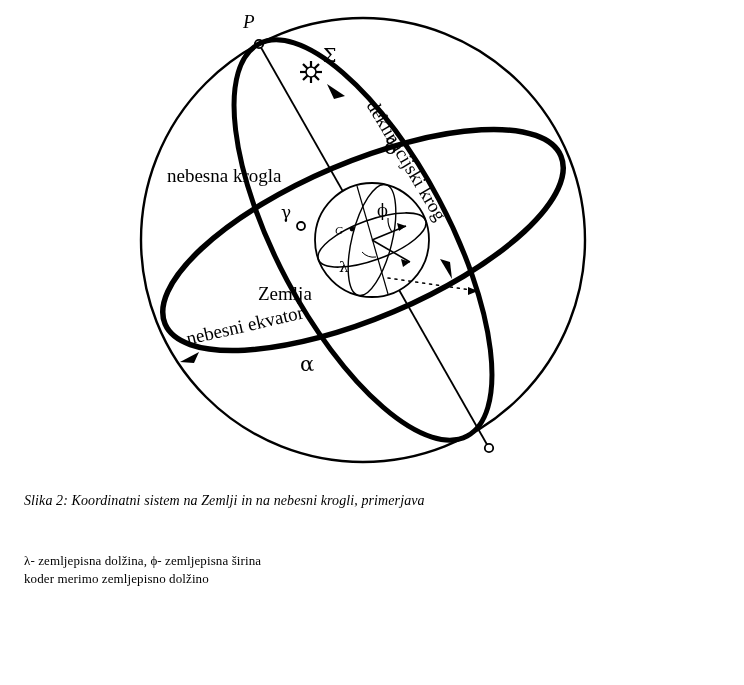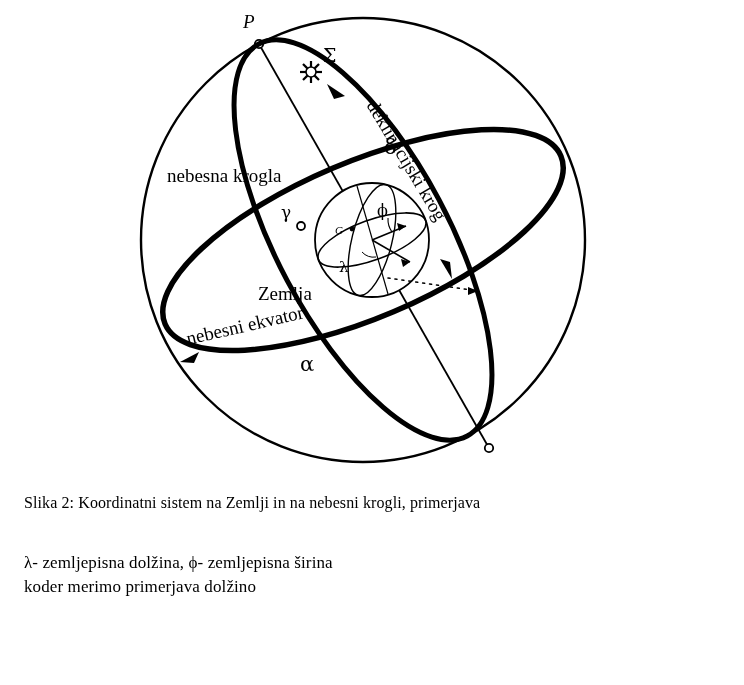--- a/index.html
+++ b/index.html
@@ -25,32 +25,33 @@
   #figure-area svg {
     display: block;
   }
   .caption-block {
     position: absolute;
     left: 24px;
     top: 492px;
     width: 700px;
   }
   .caption-line {
-    font-size: 16px;
+    font-size: 14px;
     line-height: 1.32;
     letter-spacing: 0.1px;
+    font-style: italic;
   }
   .legend-block {
     position: absolute;
     left: 24px;
     top: 552px;
     width: 700px;
   }
   .legend-line {
-    font-size: 17px;
+    font-size: 13px;
     line-height: 1.34;
     letter-spacing: 0.1px;
     margin-bottom: 1px;
   }
   .legend-gap {
     height: 9px;
   }
   svg text {
     font-family: "Liberation Serif", serif;
     fill: #000;
@@ -151,15 +152,15 @@
 
   </svg>
 </div>
 
 <div class="caption-block">
   <div class="caption-line">Slika 2: Koordinatni sistem na Zemlji in na nebesni krogli, primerjava</div>
 </div>
 
 <div class="legend-block">
   <div class="legend-line">λ- zemljepisna dolžina, ϕ- zemljepisna širina</div>
-  <div class="legend-line">koder merimo primerjava dolžino</div>
+  <div class="legend-line">koder merimo zemljepisno dolžino</div>
   <div class="legend-gap"></div>
 </div>
 
 </body></html>

